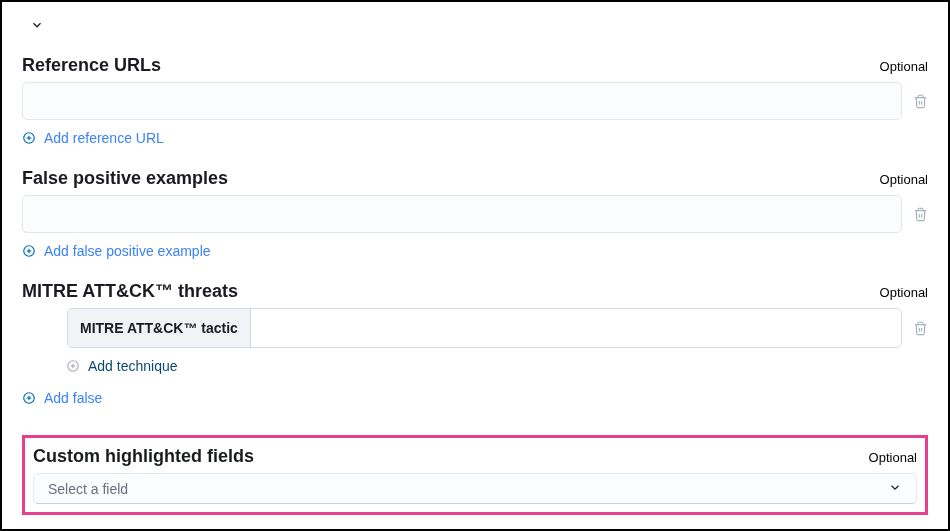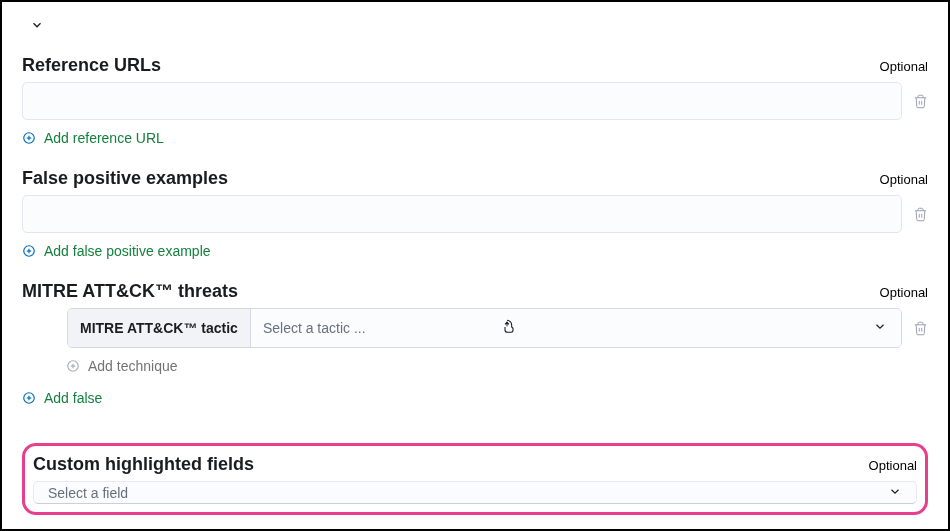--- a/index.html
+++ b/index.html
@@ -43,26 +43,26 @@
     background: #fbfcfd;
     border: 1px solid #e3e6ef;
     border-radius: 5px;
   }
   .trash { width:16px; display:flex; justify-content:center; }
   .trash svg { width:15px; height:17px; stroke:#98a2b3; fill:none; }
   .add-link {
     display: inline-flex;
     align-items: center;
     gap: 8px;
-    color: #15803d;
+    color: #3b82f6;
     font-size: 14px;
     cursor: pointer;
     margin-bottom: 22px;
   }
-  .add-link.disabled { color: #737373; cursor: default; }
+  .add-link.disabled { color: #0c4a6e; cursor: default; }
   .plus-circle { width:14px; height:14px; }
   .mitre-row {
     display:flex; align-items:center; gap:10px; margin-bottom:10px;padding-left:45px;
   }
   .mitre-select {
     flex:1; display:flex; align-items:stretch; height:40px;
     border:1px solid #d3dae6; border-radius:5px; overflow:hidden;
     position:relative;
   }
   .mitre-prepend {
@@ -74,26 +74,26 @@
   .mitre-placeholder { color:#69707d; }
   .mitre-chev { position:absolute; right:14px; top:50%; transform:translateY(-50%); }
   .mitre-chev svg { width:14px; height:14px; }
   .cursor-icon {
     position:absolute; left:250px; top:50%; transform:translateY(-50%);
     width:16px; height:18px; pointer-events:none;
   }
   .indent-row { margin-left: 44px; margin-bottom: 14px; }
   .highlight-box {
     position:absolute; left:20px; right:20px; bottom:14px;
-    border:3px solid #e83e8c; border-radius:14px;
+    border:3px solid #e83e8c; border-radius:0;
     padding:8px 8px 8px 8px;
   }
   .hl-label-row { display:flex; justify-content:space-between; align-items:baseline; margin-bottom:6px; }
   .hl-select {
-    height:23px; background:#fbfcfd; border:1px solid #e6e9f0; border-bottom:1px solid #c9cfdb;
+    height:31px; background:#fbfcfd; border:1px solid #e6e9f0; border-bottom:1px solid #c9cfdb;
     border-radius:5px; display:flex; align-items:center; padding:0 14px; position:relative;
   }
   .hl-select .ph { color:#69707d; }
   .hl-select .chev { position:absolute; right:14px; top:50%; transform:translateY(-50%); }
   .hl-select .chev svg { width:14px; height:14px; stroke:#1a1c21; }
 </style>
 </head>
 <body>
 
 
@@ -158,35 +158,20 @@
 </div>
 
 
 <div class="field-row">
   <span class="field-label">MITRE ATT&amp;CK™ threats</span>
   <span class="optional">Optional</span>
 </div>
 <div class="mitre-row">
   <div class="mitre-select">
     <div class="mitre-prepend">MITRE ATT&amp;CK™ tactic</div>
-    <div class="mitre-body">
-      <span class="mitre-placeholder">Select a tactic ...</span>
-      <span class="cursor-icon">
-        <svg viewBox="0 0 24 24" fill="none" stroke="#1a1c21" stroke-width="1.6">
-            <path d="M9 2a7 7 0 0 1 7 7v3l2 2v3a3 3 0 0 1-3 3h-5a4 4 0 0 1-4-4v-4"></path>
-            <path d="M9 11V4"></path>
-            <path d="M6 8l3-3 3 3"></path>
-          </svg>
-      </span>
-      <span class="mitre-chev">
-        <svg viewBox="0 0 24 24" fill="none" stroke="#1a1c21" stroke-width="2">
-            <polyline points="6 9 12 15 18 9"></polyline>
-          </svg>
-      </span>
-    </div>
   </div>
   <span class="trash">
     <svg viewBox="0 0 24 24" stroke-width="1.6">
         <polyline points="3 6 5 6 21 6"></polyline>
         <path d="M19 6l-1 14a2 2 0 0 1-2 2H8a2 2 0 0 1-2-2L5 6"></path>
         <path d="M10 11v6M14 11v6"></path>
         <path d="M8 6V4a2 2 0 0 1 2-2h4a2 2 0 0 1 2 2v2"></path>
       </svg>
   </span>
 </div>

